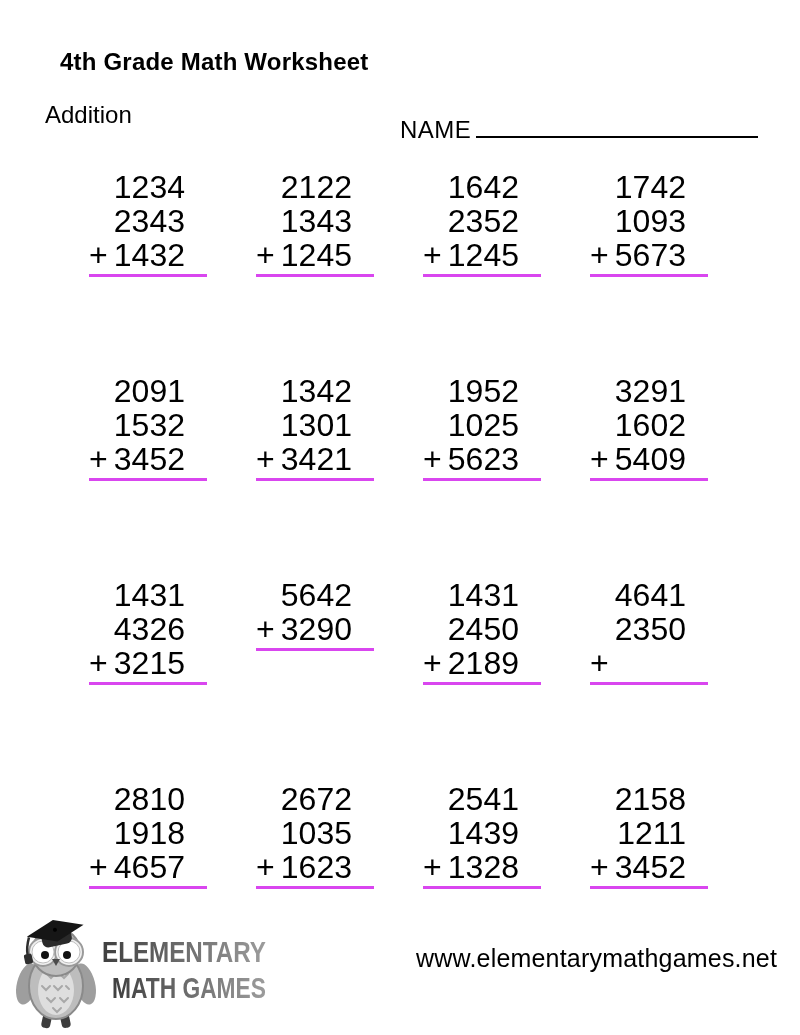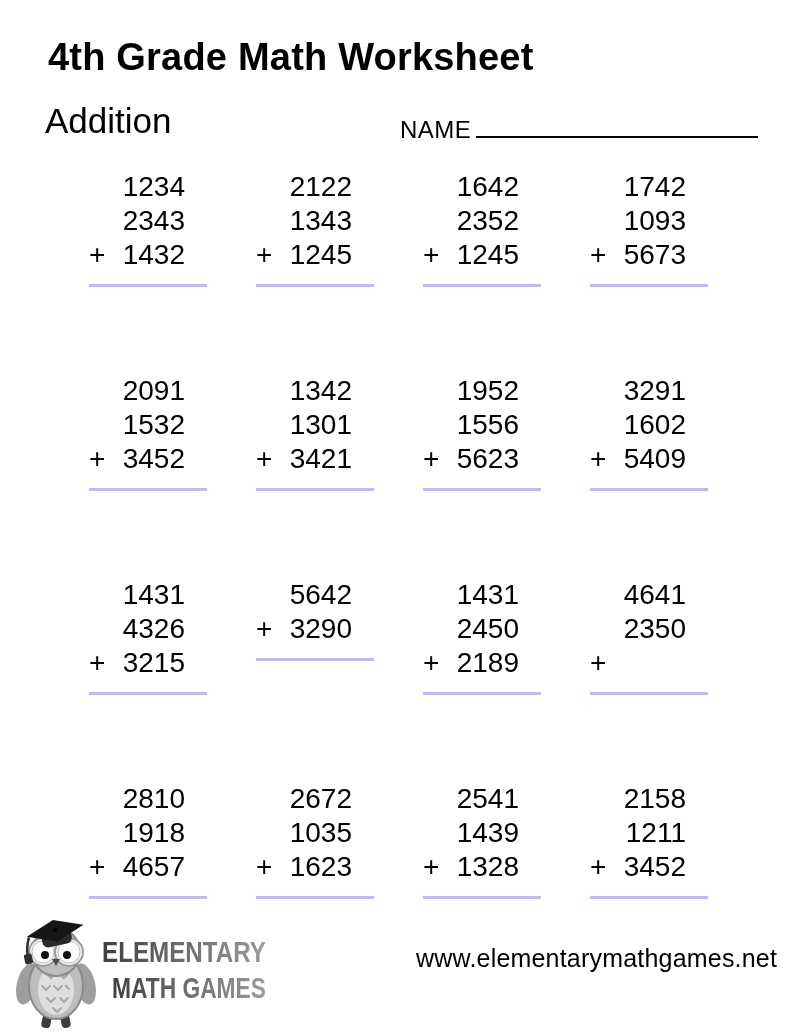--- a/index.html
+++ b/index.html
@@ -12,31 +12,31 @@
     height: 1035px;
     position: relative;
     font-family: "Liberation Sans", sans-serif;
     color: #000;
     overflow: hidden;
   }
   .page-title {
     position: absolute;
     left: 48px;
     top: 36px;
-    margin: 0;
-    font-size: 38px;
+    margin: 12px;
+    font-size: 24px;
     font-weight: 700;
     letter-spacing: 0.2px;
   }
   .section-title {
     position: absolute;
     left: 45px;
     top: 101px;
     margin: 0;
-    font-size: 35px;
+    font-size: 24px;
     font-weight: 400;
   }
   .name-area {
     position: absolute;
     left: 400px;
     top: 114px;
     font-size: 24px;
     font-weight: 400;
     letter-spacing: 0.5px;
     white-space: nowrap;
@@ -55,24 +55,24 @@
     top: 170px;
     display: grid;
     grid-template-columns: repeat(4, 118px);
     column-gap: 49px;
     grid-auto-rows: 112px;
     row-gap: 92px;
     align-items: start;
   }
   .problem {
     width: 118px;
-    font-size: 28px;
+    font-size: 32px;
     line-height: 34px;
-    border-bottom: 3px solid #c4b5fd;
-    padding-bottom: 12px;
+    border-bottom: 3px solid #d946ef;
+    padding-bottom: 2px;
   }
   .problem .num {
     text-align: right;
     padding-right: 22px;
     white-space: nowrap;
   }
   .problem .last {
     display: flex;
     align-items: baseline;
   }
@@ -152,21 +152,21 @@
     <div class="problem">
       <div class="num">1342</div>
       <div class="num">1301</div>
       <div class="last">
         <span class="op">+</span>
         <span class="num">3421</span>
       </div>
     </div>
     <div class="problem">
       <div class="num">1952</div>
-      <div class="num">1556</div>
+      <div class="num">1025</div>
       <div class="last">
         <span class="op">+</span>
         <span class="num">5623</span>
       </div>
     </div>
     <div class="problem">
       <div class="num">3291</div>
       <div class="num">1602</div>
       <div class="last">
         <span class="op">+</span>

